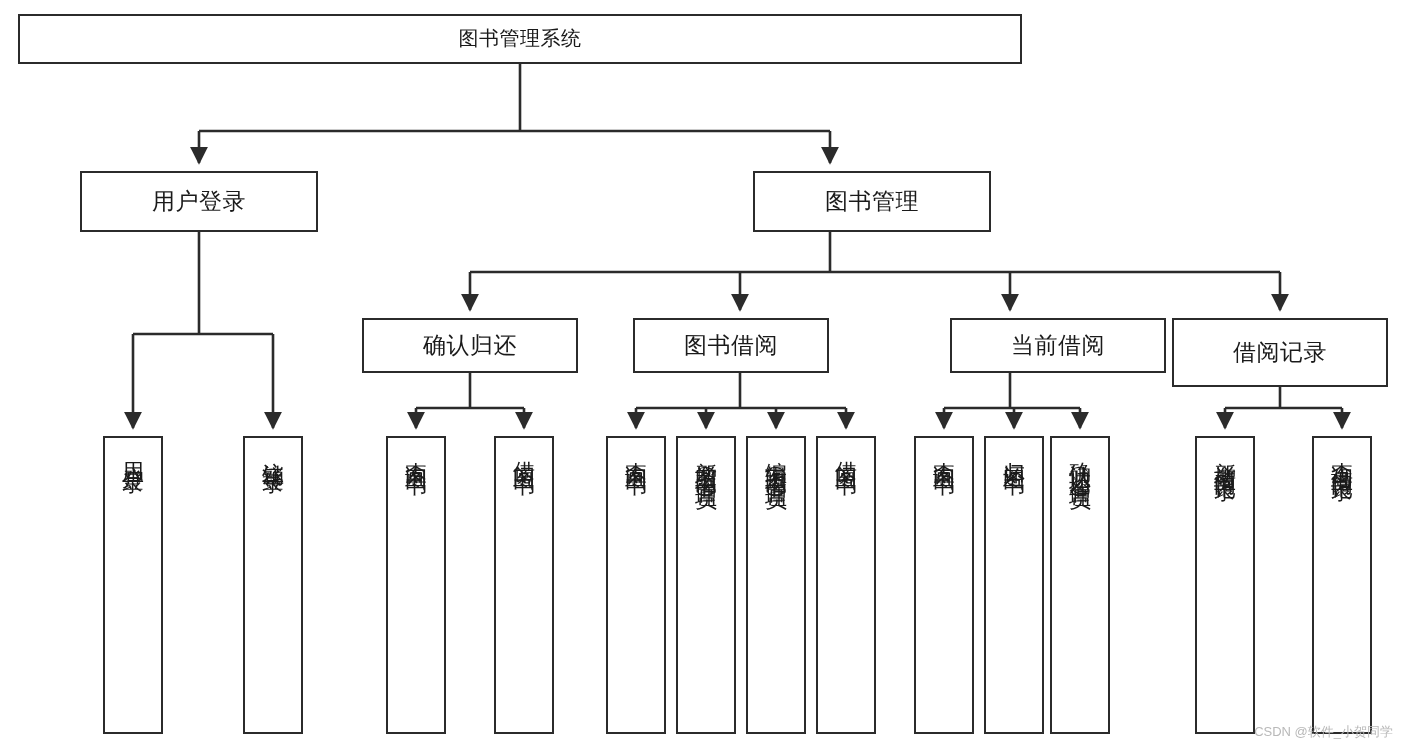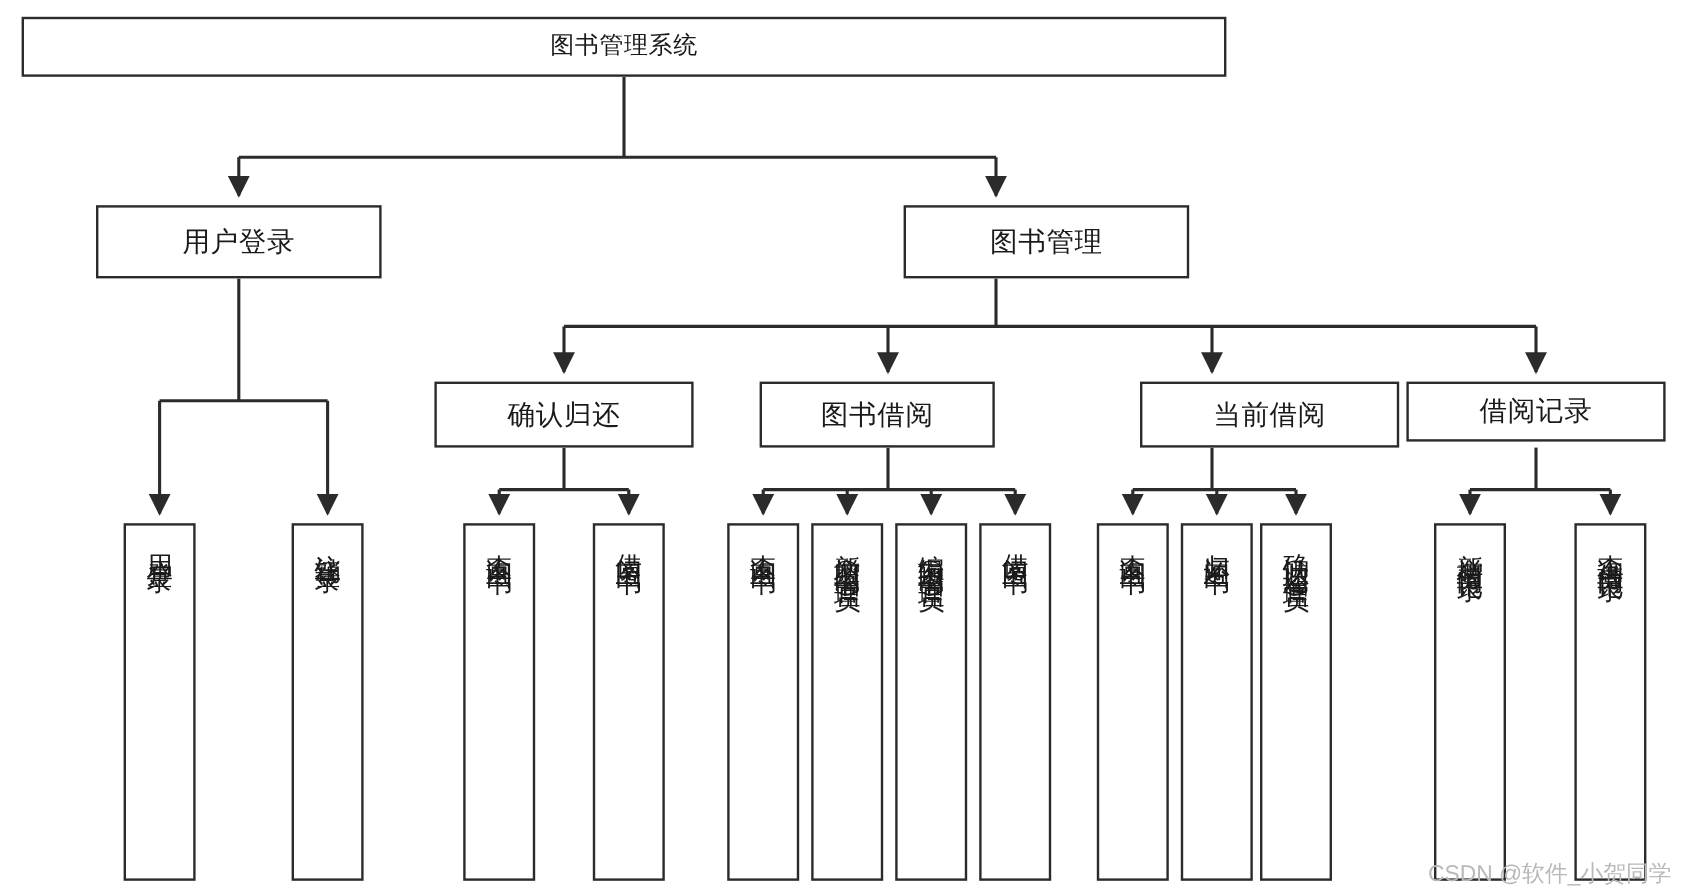--- a/index.html
+++ b/index.html
@@ -54,21 +54,21 @@
     -webkit-writing-mode:vertical-rl;
     font-size:22px;
     line-height:1.0;
     letter-spacing:4px;
     white-space:nowrap;
   }
   .watermark{
     position:absolute;
     right:12px;
     bottom:6px;
-    font-size:19px;
+    font-size:13px;
     color:#b9b9b9;
     z-index:5;
     white-space:nowrap;
     font-family:"Liberation Sans","DejaVu Sans",sans-serif;
   }
 </style>
 </head>
 <body>
 
 <div id="canvas">
@@ -136,21 +136,21 @@
 
   <div class="node horiz" style="left:362px;top:318px;width:216px;height:55px;">
     <span class="label">确认归还</span>
   </div>
   <div class="node horiz" style="left:633px;top:318px;width:196px;height:55px;">
     <span class="label">图书借阅</span>
   </div>
   <div class="node horiz" style="left:902px;top:318px;width:216px;height:55px;margin-left:48px;">
     <span class="label">当前借阅</span>
   </div>
-  <div class="node horiz" style="left:1172px;top:318px;width:216px;height:50px;">
+  <div class="node horiz" style="left:1172px;top:318px;width:216px;height:69px;">
     <span class="label">借阅记录</span>
   </div>
 
   <div class="node leaf" style="left:103px;top:436px;width:60px;height:298px;">
     <span class="label">用户登录</span>
   </div>
   <div class="node leaf" style="left:243px;top:436px;width:60px;height:298px;">
     <span class="label">注销登录</span>
   </div>
 

